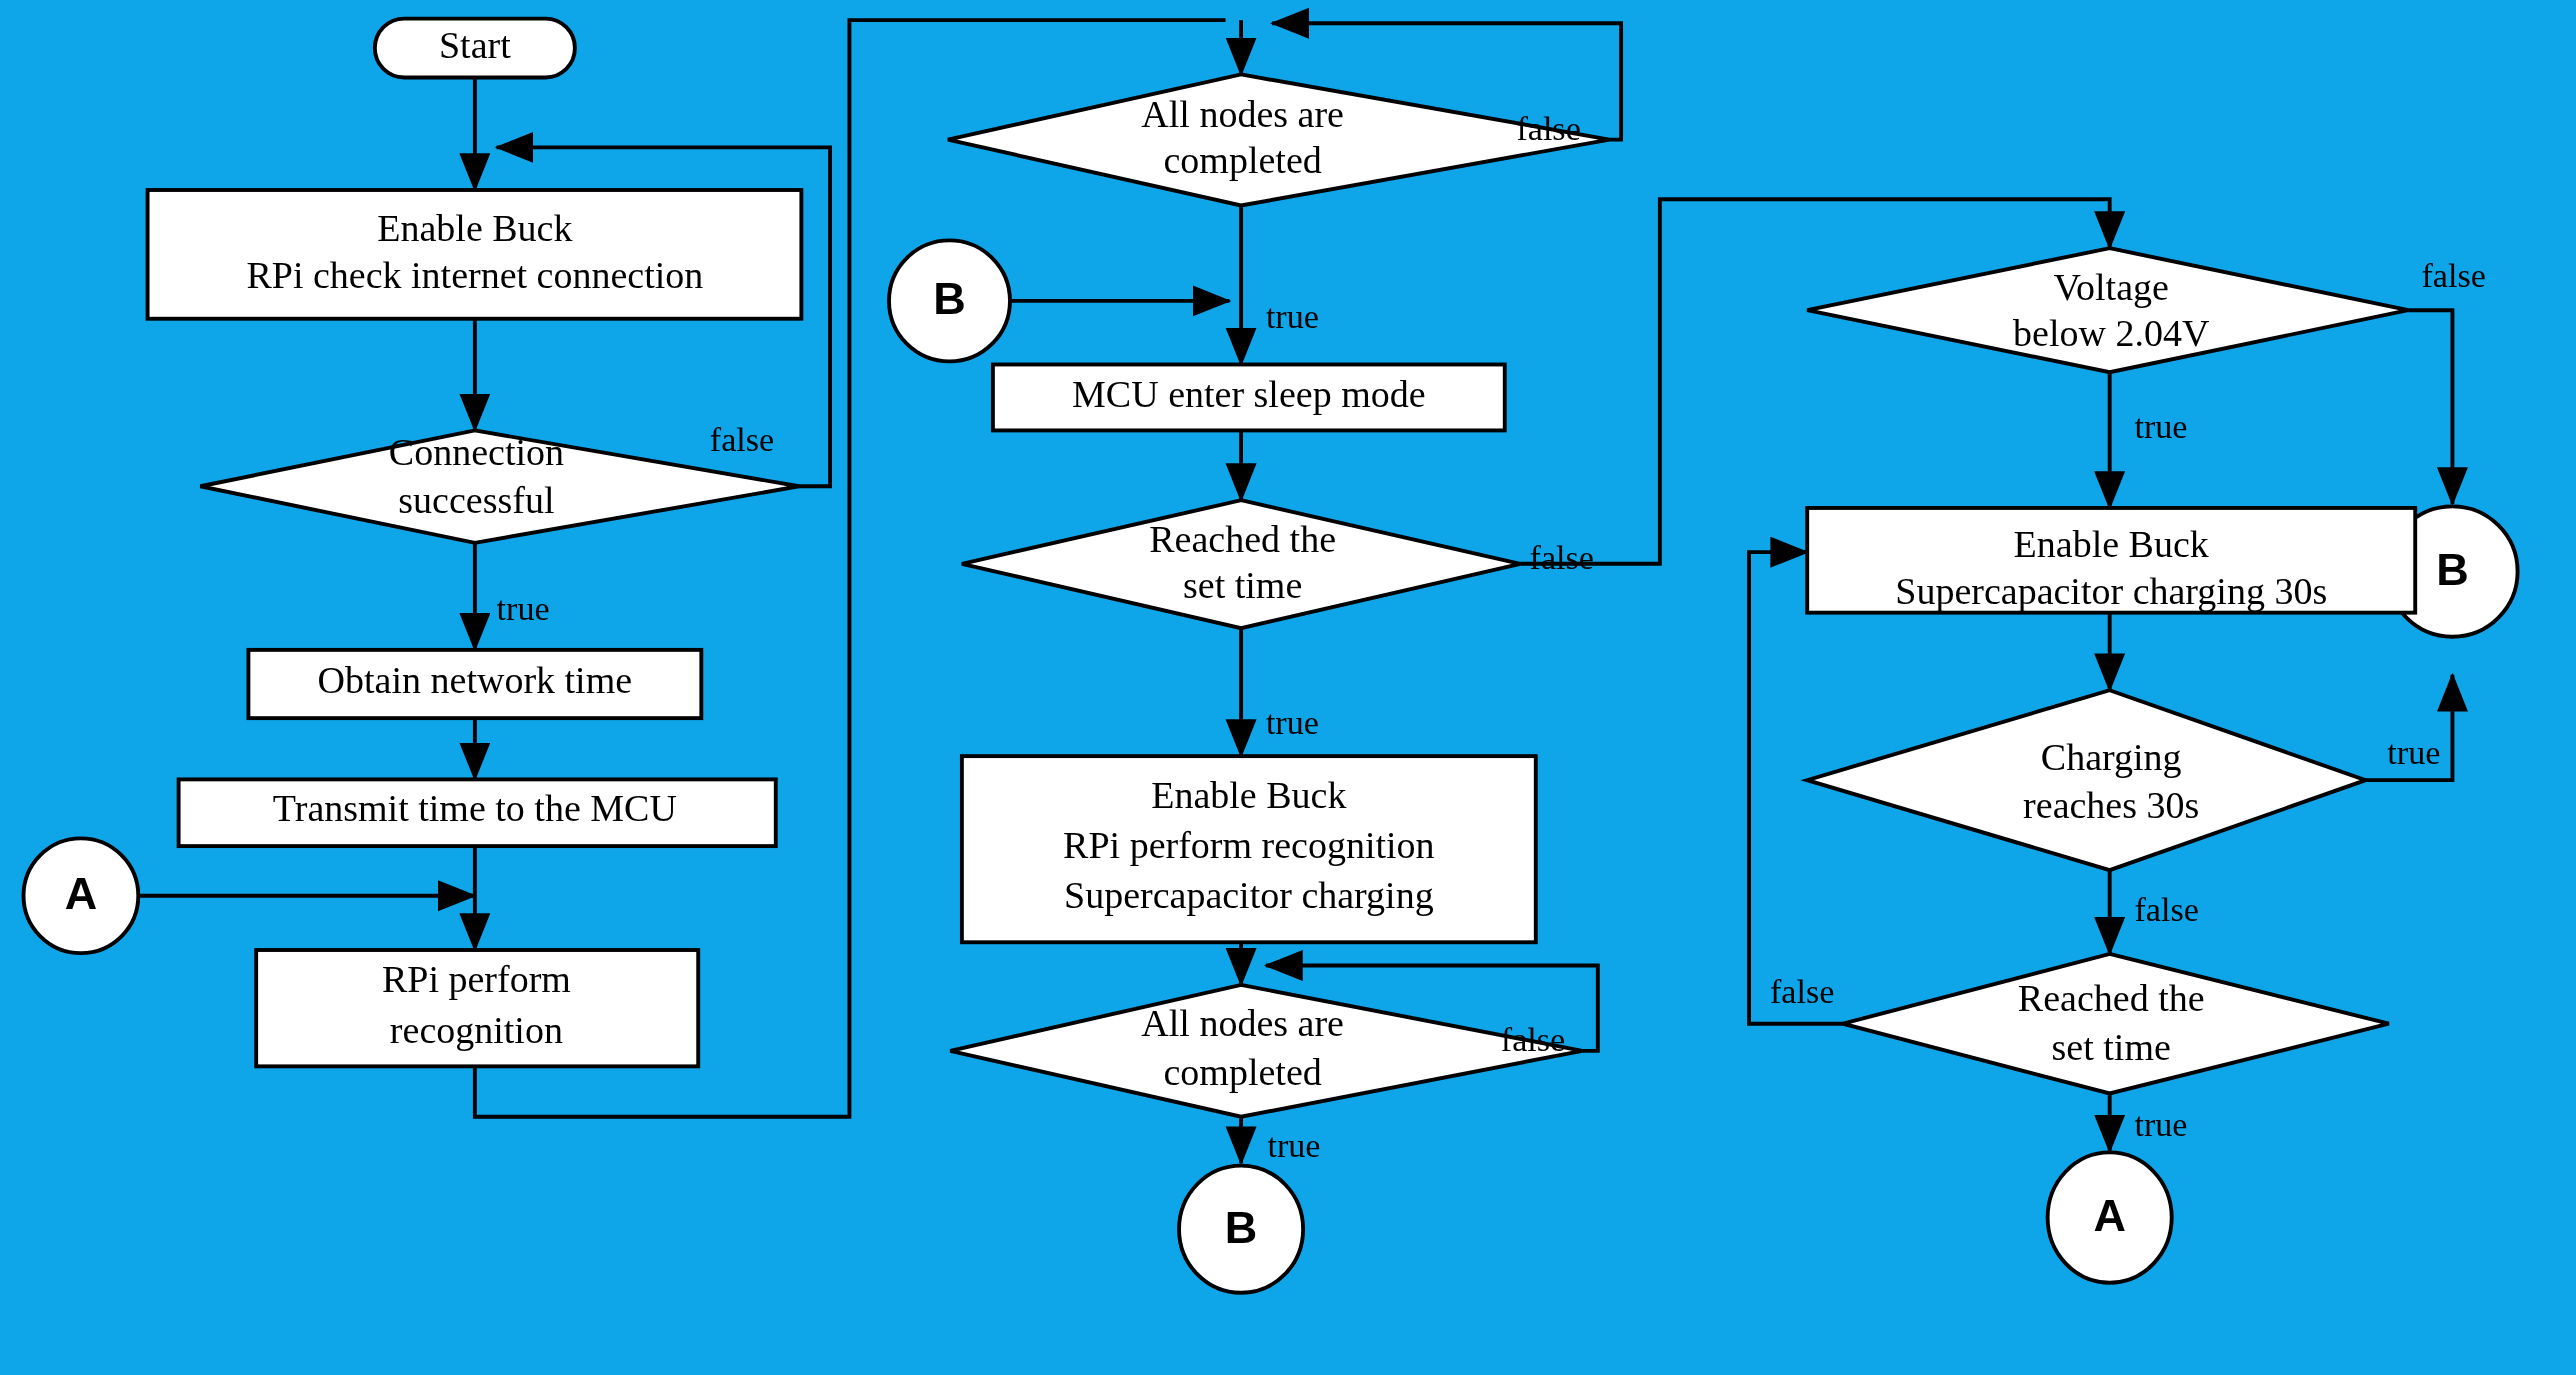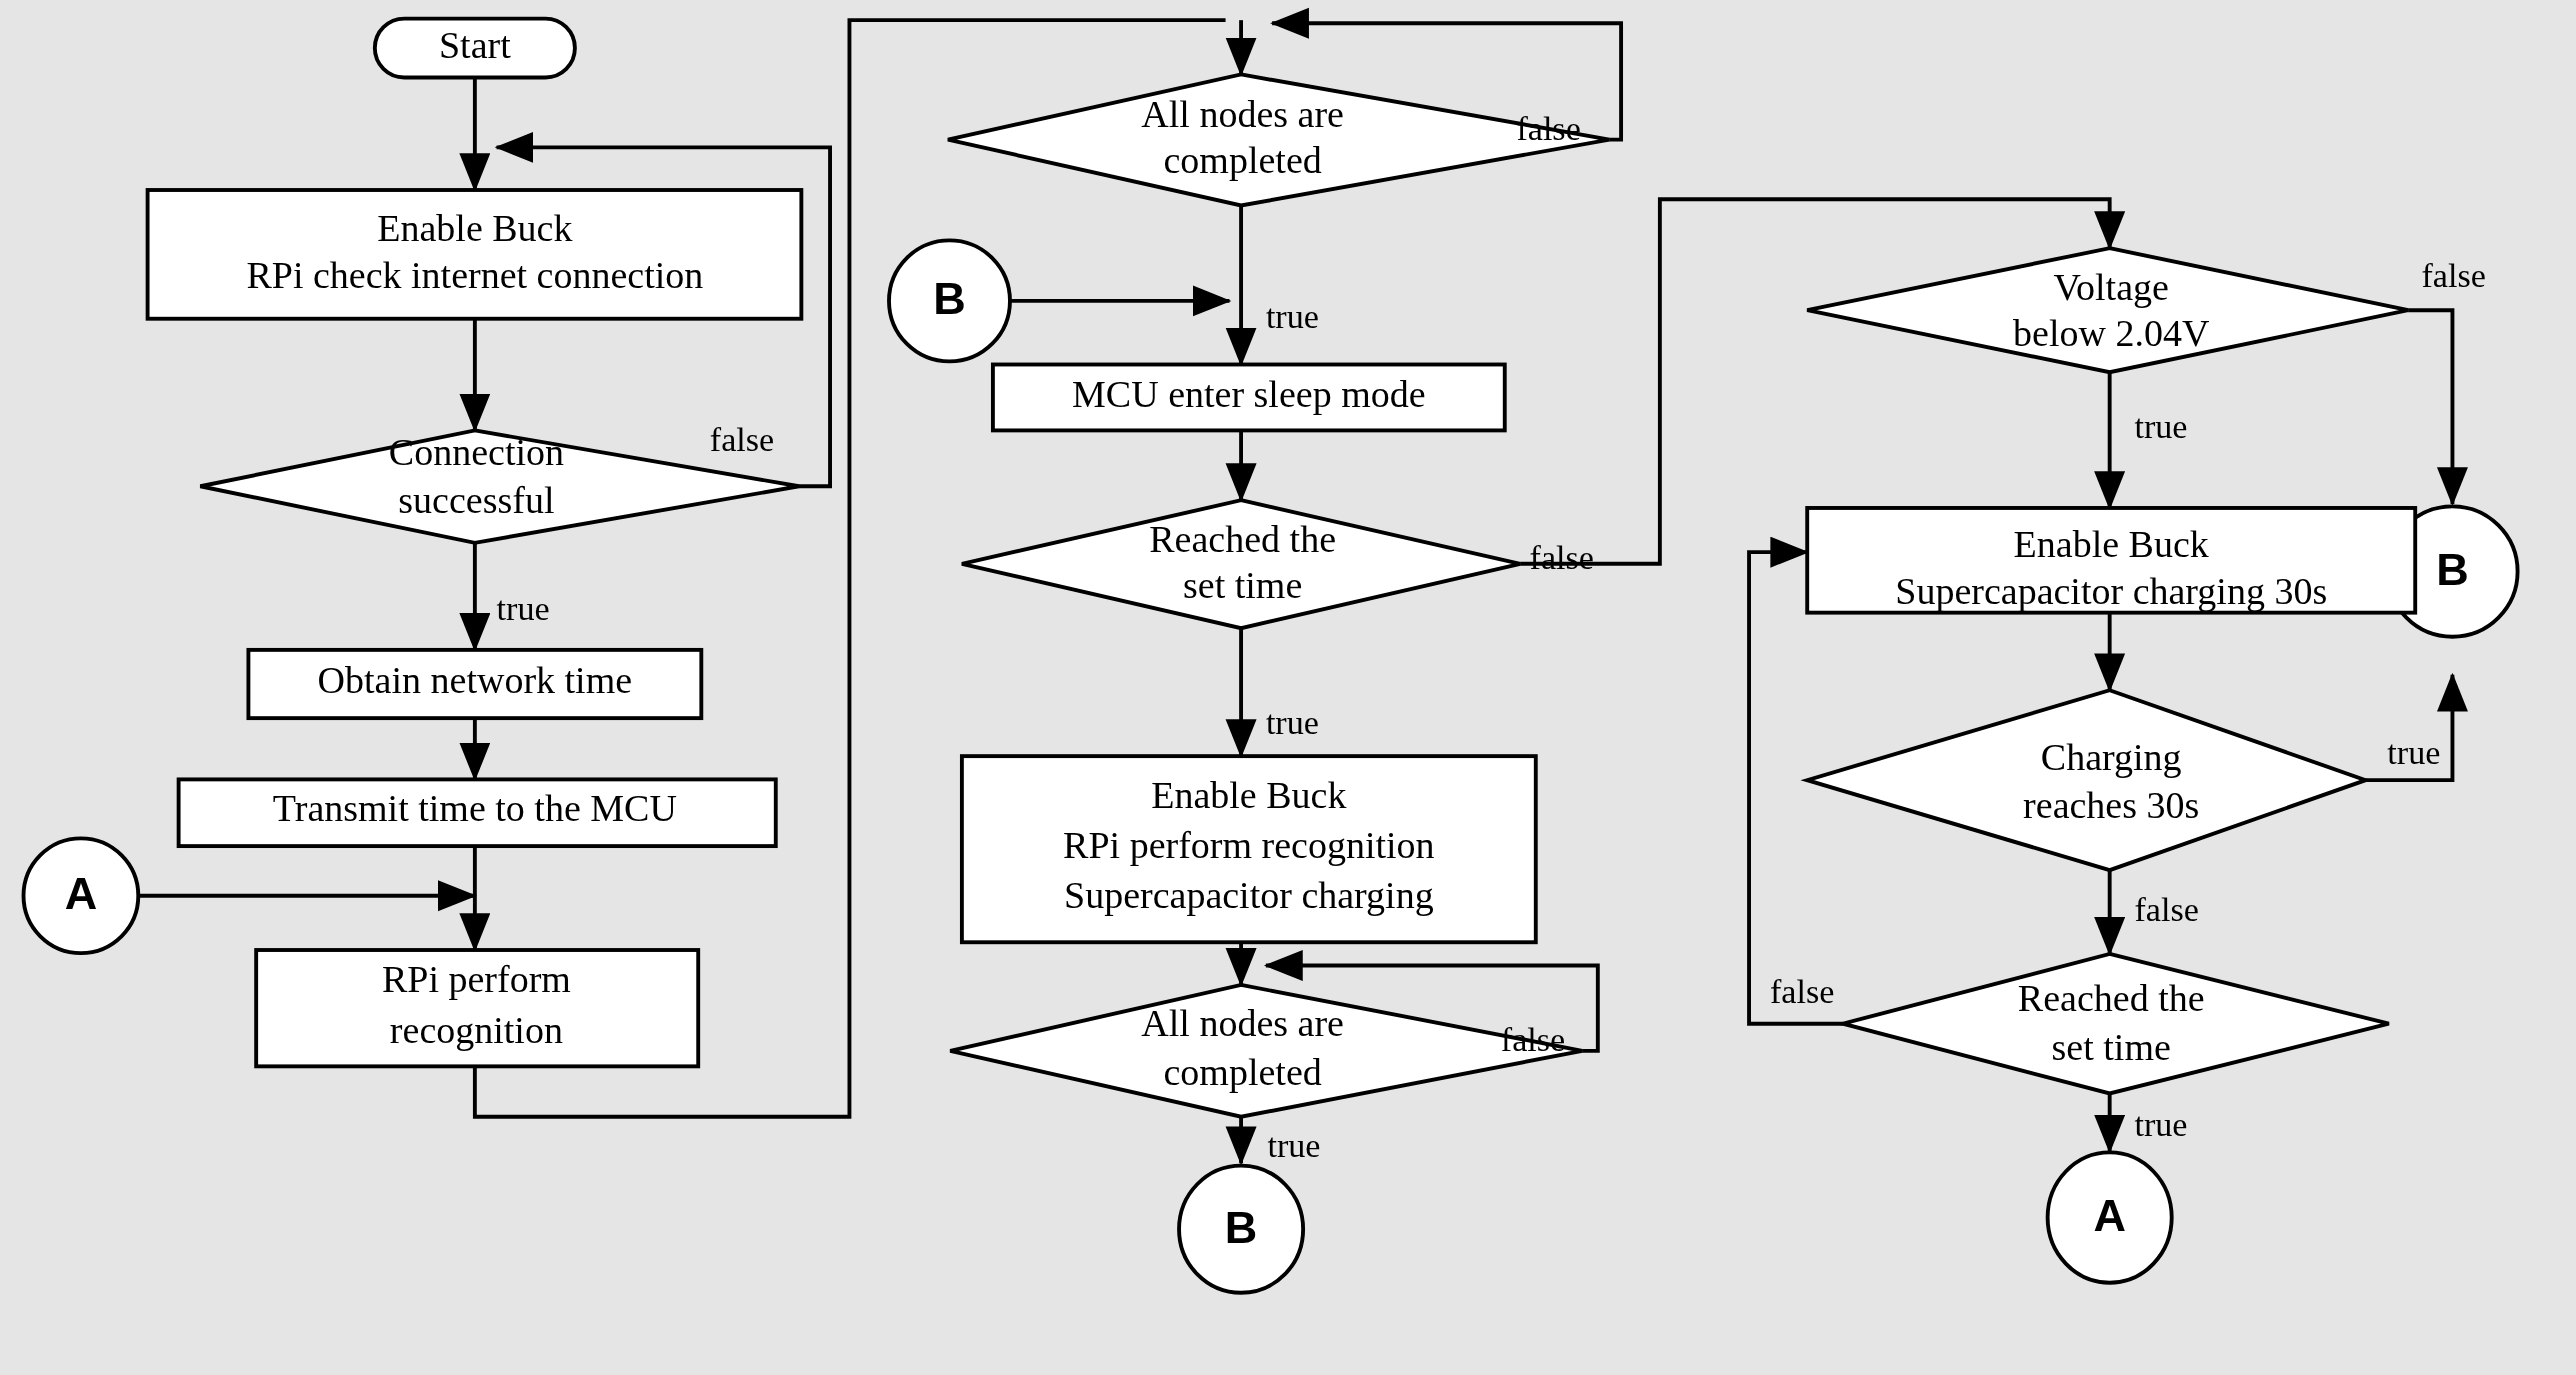--- a/index.html
+++ b/index.html
@@ -1,17 +1,17 @@
 <!DOCTYPE html>
 <html style="font-size:12.4px"><head>
 <meta charset="utf-8">
 <style>
   html,body{margin:0;padding:0;background:#ffffff;}
   body{font-family:"Liberation Serif","DejaVu Serif",serif;}
-  #stage{position:relative;width:2576px;height:1375px;background:#e5e5e5;overflow:hidden;}
+  #stage{position:relative;width:2576px;height:1375px;background:#0ea5e9;overflow:hidden;}
   svg#flow{display:block;width:2576px;height:1375px;}
   .shape{fill:#ffffff;stroke:#000000;stroke-width:5;}
   .edge{fill:none;stroke:#000000;stroke-width:5;}
   .nodetext{font-family:"Liberation Serif","DejaVu Serif",serif;font-size:49px;fill:#000000;text-anchor:middle;dominant-baseline:middle;}
   .conntext{font-family:"Liberation Sans","DejaVu Sans",sans-serif;font-size:58px;font-weight:bold;fill:#000000;text-anchor:middle;dominant-baseline:middle;}
   .edgelabel{font-family:"Liberation Serif","DejaVu Serif",serif;font-size:44px;fill:#000000;dominant-baseline:middle;}
 </style>
 </head>
 <body>
 

